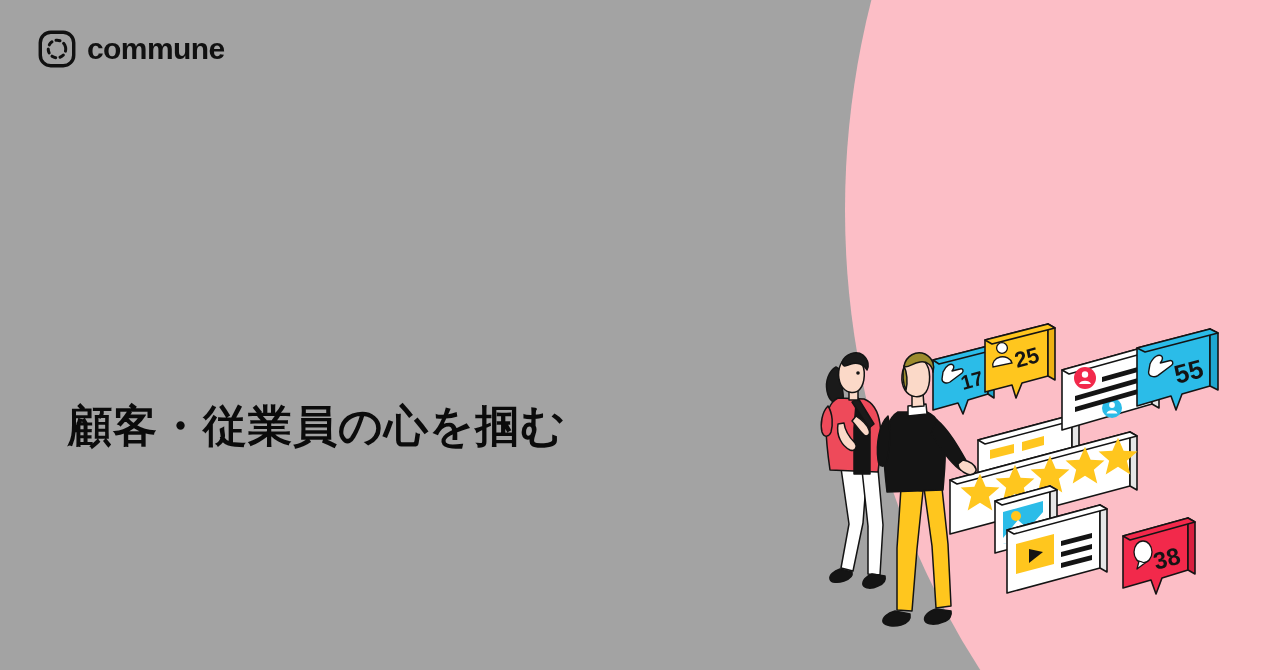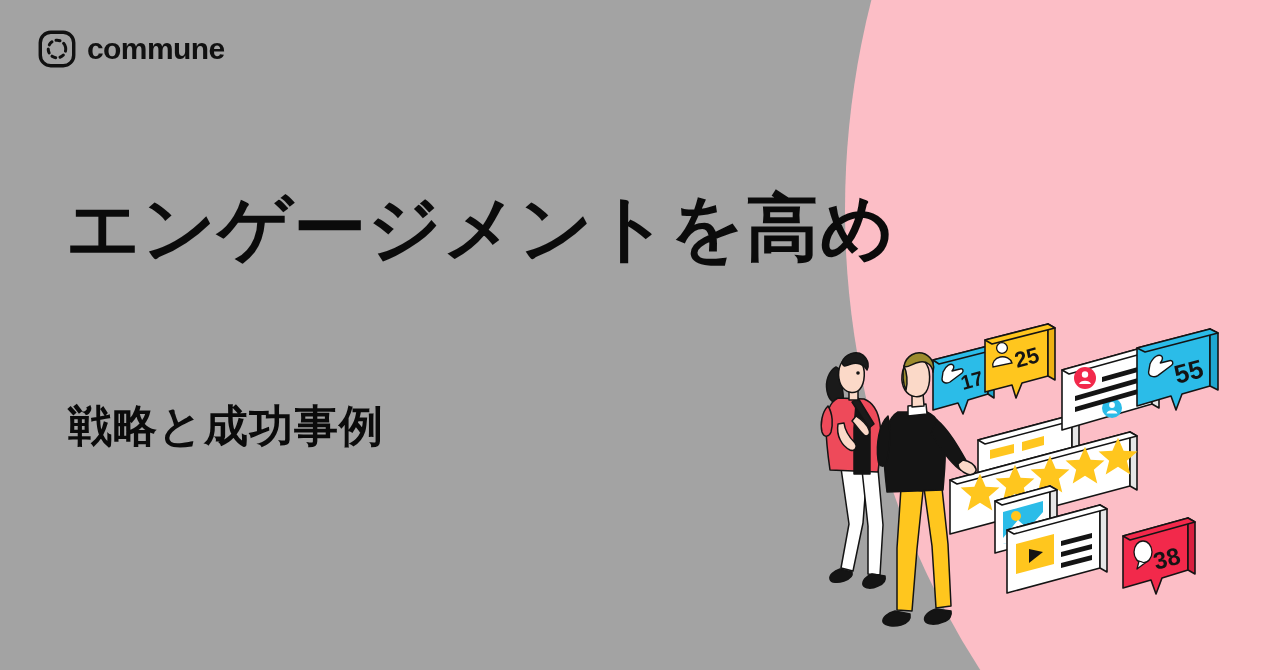--- a/index.html
+++ b/index.html
@@ -94,25 +94,24 @@
         <rect x="2.4" y="2.4" width="35.2" height="35.2" rx="11" ry="11" fill="none" stroke="#111111" stroke-width="3.6"></rect>
         <g fill="none" stroke="#111111" stroke-width="3.2" stroke-linecap="round">
           <circle cx="20" cy="20" r="9.2" stroke-dasharray="4.2 4.6" transform="rotate(-12 20 20)"></circle>
         </g>
       </svg>
     </span>
     <span class="logo-word">commune</span>
   </div>
 
   <h1 class="headline">
-    <span class="hl-line">エンゲージメントを高め</span>
   </h1>
 
   <h2 class="subtitle">
-    <span class="sub-line">戦略と成功事例</span>
+    <span class="sub-line">顧客・従業員の心を掴む</span>
   </h2>
 
   <div class="illustration">
     <svg width="470" height="330" viewBox="0 0 470 330" aria-hidden="true">
 
       <defs>
         <g id="star-shape">
           <polygon points="0,-15 4.4,-4.8 15.2,-4.2 6.9,2.9 9.6,13.6 0,7.6 -9.6,13.6 -6.9,2.9 -15.2,-4.2 -4.4,-4.8"></polygon>
         </g>
       </defs>

